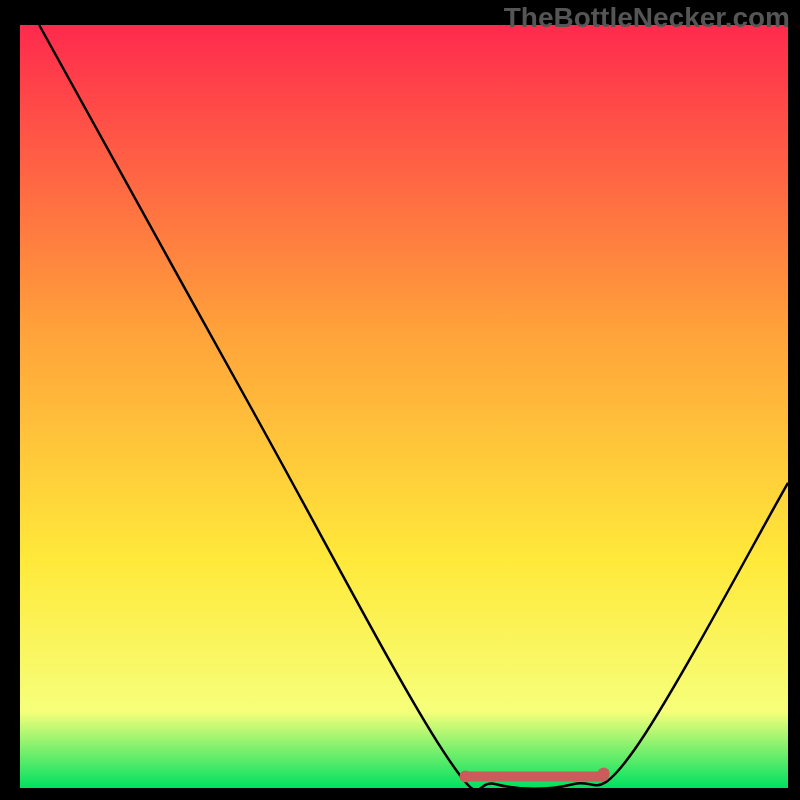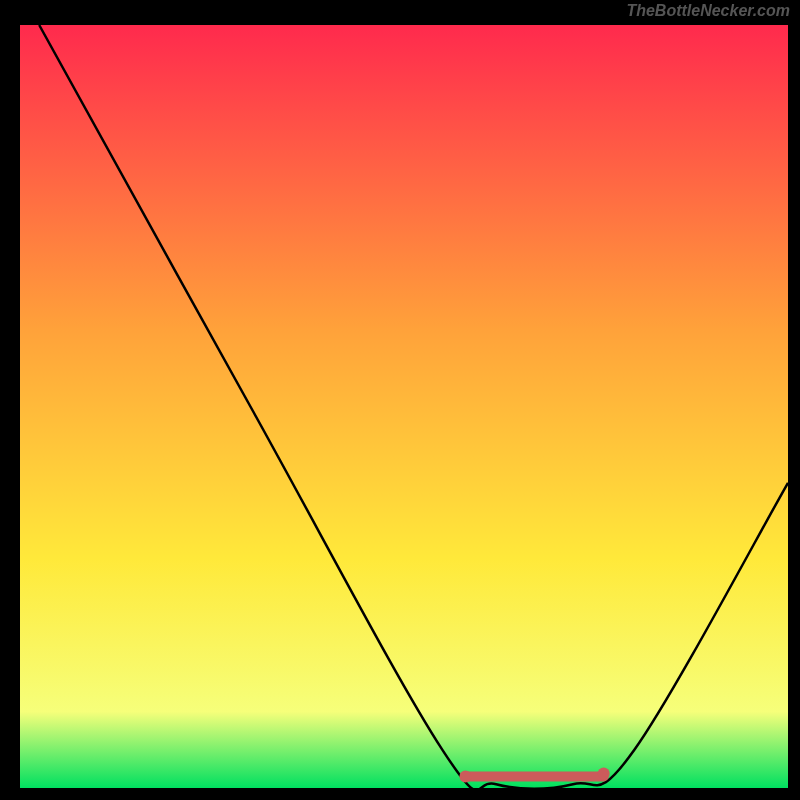--- a/index.html
+++ b/index.html
@@ -14,24 +14,23 @@
   .wrap {
     position: relative;
     width: 800px;
     height: 800px;
   }
   .watermark {
     position: absolute;
     top: 2px;
     right: 10px;
     color: #555;
-    font-size: 16px;
+    font-size: 28px;
     font-weight: bold;
     z-index: 10;
-    font-style: italic;
   }
   svg {
     display: block;
   }
 </style>
 </head>
 <body>
 
 <div class="wrap">
   <div class="watermark">TheBottleNecker.com</div>

